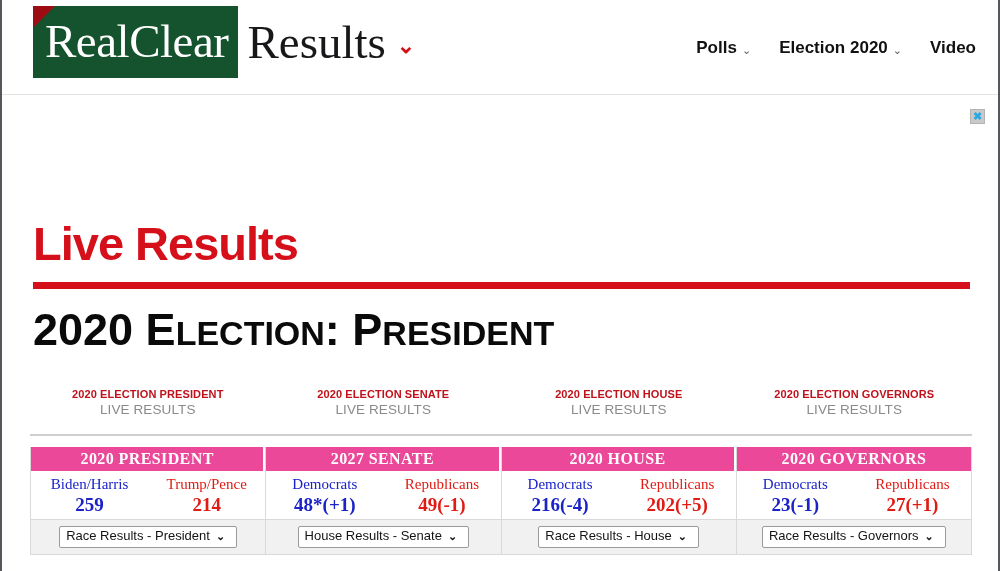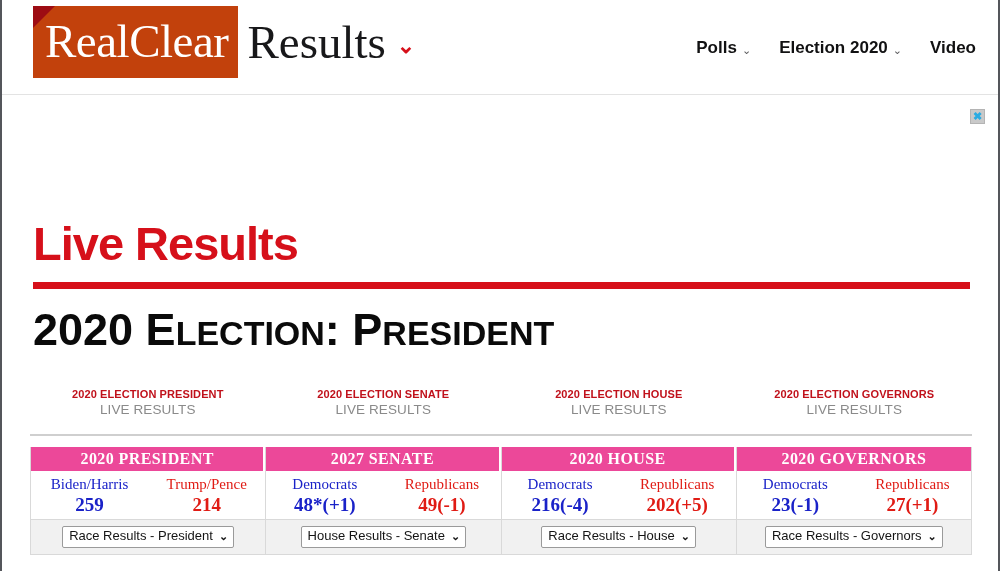--- a/index.html
+++ b/index.html
@@ -24,21 +24,21 @@
     width: 996px; height: 95px;
     background: #ffffff;
     border-bottom: 1px solid #e3e3e3;
   }
   .logo-wrap {
     position: absolute; left: 31px; top: 6px;
     display: flex; align-items: center;
   }
   .logo-block {
     position: relative;
-    background: #c2410c;
+    background: #14532d;
     padding: 6px 10px 8px 12px;
     height: 72px;
     display: flex; align-items: center;
   }
   .logo-fold {
     position: absolute; left: 0; top: 0;
     width: 0; height: 0;
     border-top: 22px solid #9d0c13;
     border-right: 22px solid transparent;
   }
@@ -230,21 +230,21 @@
     padding: 6px 0 7px 0;
     height: 35px;
   }
   .rt-select {
     font-family: "Liberation Sans", sans-serif;
     font-size: 13px;
     color: #141414;
     background: #ffffff;
     border: 1px solid #9a9a9a;
     border-radius: 2px;
-    padding: 1px 5px 2px 6px;
+    padding: 1px 11px 2px 6px;
     display: inline-flex;
     align-items: center;
     line-height: 1.3;
     white-space: nowrap;
   }
   .rt-select .sel-caret {
     font-size: 11px;
     margin-left: 6px;
     font-weight: bold;
     position: relative; top: 0px;

